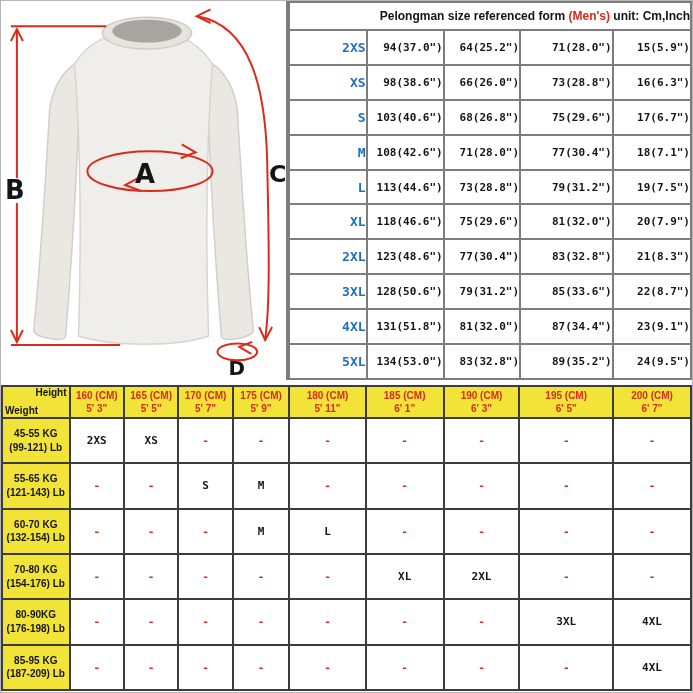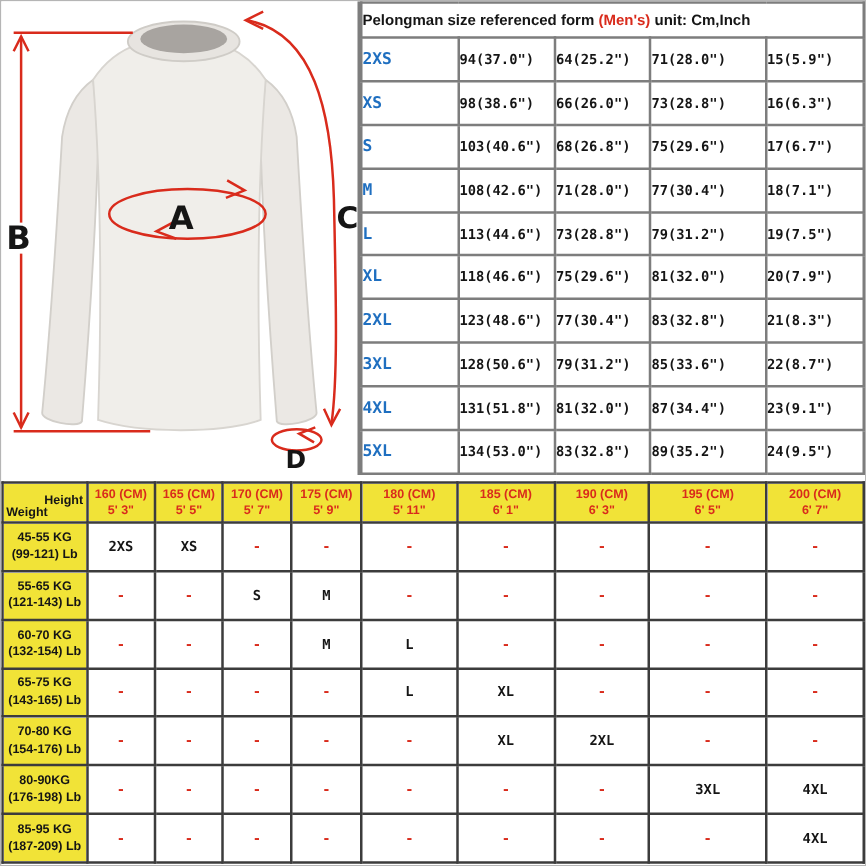--- a/index.html
+++ b/index.html
@@ -15,40 +15,40 @@
     border:1px solid #b5b5b5;background:#fff;
     display:flex;flex-direction:column;overflow:hidden;
     font-family:"DejaVu Sans Mono","Liberation Mono",monospace;
   }
   .top-section{height:379px;display:flex;flex:none;}
   .shirt-panel{width:287px;flex:none;border-right:2px solid var(--grid-gray);box-sizing:border-box;background:#fff;}
   .shirt-panel svg{display:block;width:100%;height:100%;}
 
   
   .top-table{flex:1;border-collapse:collapse;table-layout:fixed;height:379px;}
-  .top-table td,.top-table th{border:2px solid var(--grid-gray);text-align:left;vertical-align:middle;padding:0;overflow:hidden;white-space:nowrap;}
+  .top-table td,.top-table th{border:2px solid var(--grid-gray);text-align:right;vertical-align:middle;padding:0;overflow:hidden;white-space:nowrap;}
   .tt-title{height:26px;font:bold 12px "Liberation Sans",sans-serif;color:#151515;white-space:pre;}
   .tt-head th{height:31px;font:bold 11px "Liberation Sans",sans-serif;color:#151515;}
   .tt-row td{height:32px;font:bold 11px "DejaVu Sans Mono",monospace;color:#151515;}
   .tt-row .size-cell{color:var(--blue);font-size:13px;}
   .red{color:var(--red);}
   .mark{margin-left:2px;}
 
   .gap{height:5px;flex:none;background:#fff;}
 
   
   .bottom-table{width:100%;height:306px;flex:none;border-collapse:collapse;table-layout:fixed;}
   .bottom-table td,.bottom-table th{border:2px solid var(--grid-dark);padding:0;text-align:center;vertical-align:middle;overflow:hidden;}
   .bt-title{height:20px;background:var(--yellow);color:var(--red);font:bold 15px "Liberation Sans",sans-serif;white-space:nowrap;}
   .bt-head th{height:30px;background:var(--yellow);color:var(--red);font:bold 10px "Liberation Sans",sans-serif;line-height:1.35;white-space:nowrap;}
   .corner{
     background:#fff;
     background-image:linear-gradient(to top right,transparent calc(50% - 1px),#3c3c3c calc(50% - 1px),#3c3c3c calc(50% + 1px),transparent calc(50% + 1px));
   }
-  .corner-inner{display:flex;flex-direction:column;justify-content:flex-end;height:100%;box-sizing:border-box;padding:1px 2px;}
+  .corner-inner{display:flex;flex-direction:column;justify-content:space-between;height:100%;box-sizing:border-box;padding:1px 2px;}
   .corner-inner div{font:bold 10px "Liberation Sans",sans-serif;color:#151515;line-height:1;}
   .corner-h{align-self:flex-end;}
   .corner-w{align-self:flex-start;}
   .wlabel{background:var(--yellow);color:#151515;font:bold 10px "Liberation Sans",sans-serif;line-height:1.35;white-space:nowrap;}
   .bt-cell{background:#fff;color:#151515;font:bold 11px "DejaVu Sans Mono",monospace;}
   .bt-cell.dash{color:var(--red);}
 </style>
 </head>
 <body>
 
@@ -309,35 +309,20 @@
           <td class="bt-cell dash">-</td>
           <td class="bt-cell dash">-</td>
           <td class="bt-cell">M</td>
           <td class="bt-cell">L</td>
           <td class="bt-cell dash">-</td>
           <td class="bt-cell dash">-</td>
           <td class="bt-cell dash">-</td>
           <td class="bt-cell dash">-</td>
         </tr>
 
-        <tr>
-          <td class="wlabel">
-            <div>65-75 KG</div>
-            <div>(143-165) Lb</div>
-          </td>
-          <td class="bt-cell dash">-</td>
-          <td class="bt-cell dash">-</td>
-          <td class="bt-cell dash">-</td>
-          <td class="bt-cell dash">-</td>
-          <td class="bt-cell">L</td>
-          <td class="bt-cell">XL</td>
-          <td class="bt-cell dash">-</td>
-          <td class="bt-cell dash">-</td>
-          <td class="bt-cell dash">-</td>
-        </tr>
 
         <tr>
           <td class="wlabel">
             <div>70-80 KG</div>
             <div>(154-176) Lb</div>
           </td>
           <td class="bt-cell dash">-</td>
           <td class="bt-cell dash">-</td>
           <td class="bt-cell dash">-</td>
           <td class="bt-cell dash">-</td>

